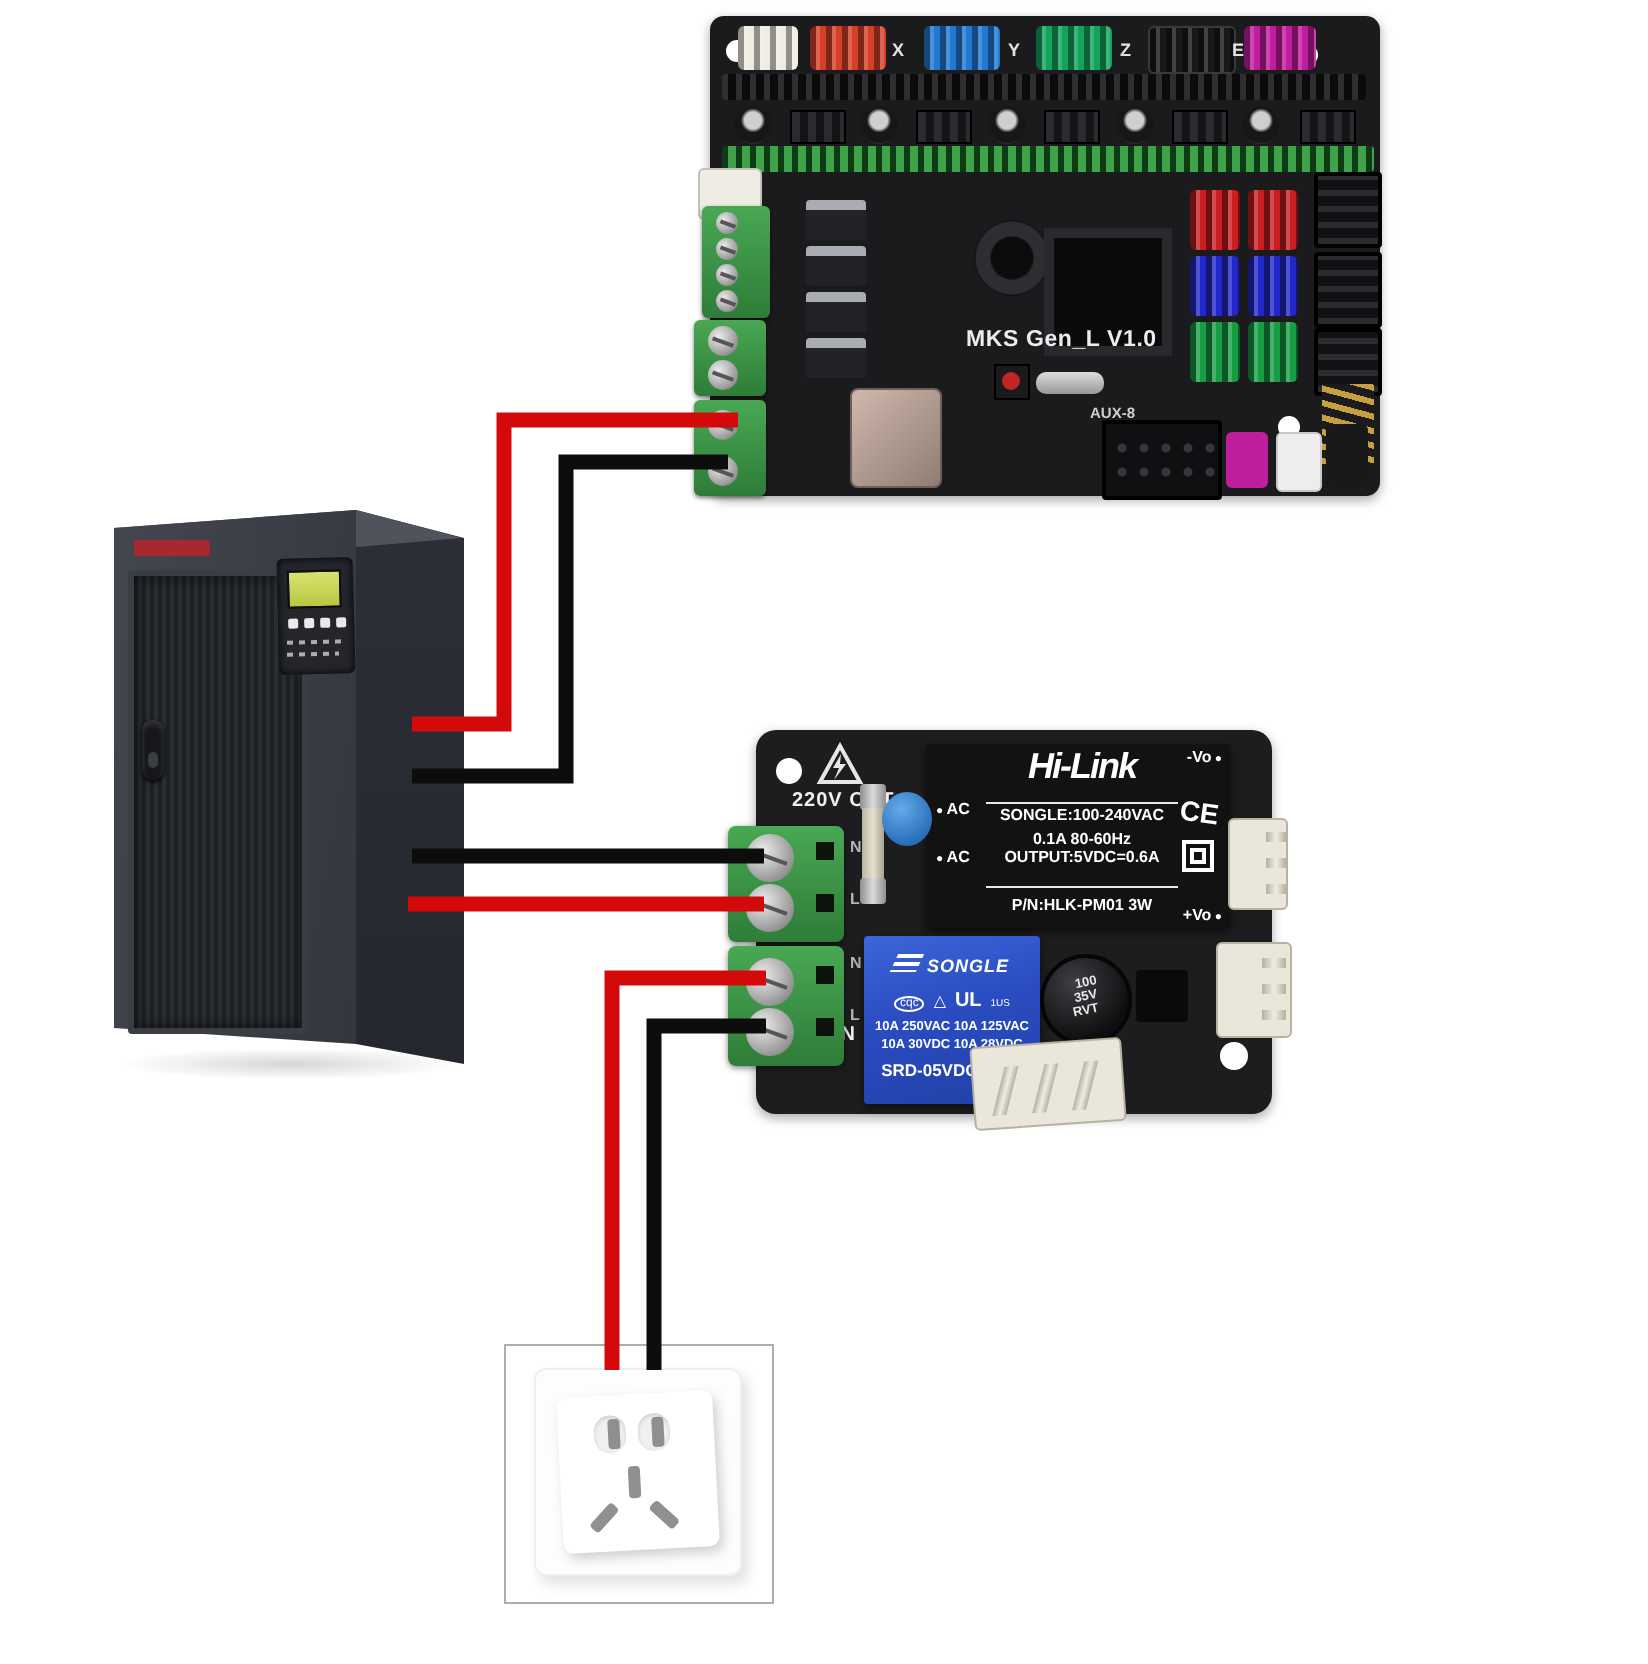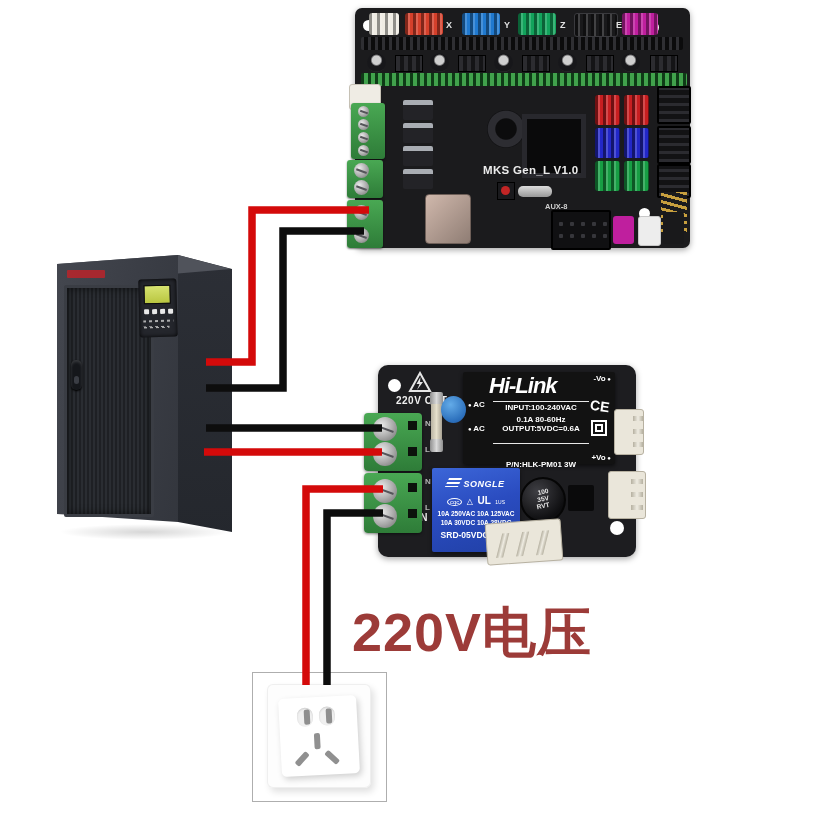--- a/index.html
+++ b/index.html
@@ -74,21 +74,21 @@
                      radial-gradient(circle 2px at 8px 24px,#36363b 2px,transparent 2.5px);
     background-size:11px 36px;}
   .bsm{top:208px;width:21px;height:28px;border-radius:3px;}
 
   
   .rly{left:378px;top:365px;width:258px;height:192px;background:#1d1d20;border-radius:10px;
     box-shadow:0 2px 6px rgba(0,0,0,.35);}
   .rly-outlabel{left:18px;top:30px;color:#efefef;font-size:10px;font-weight:bold;letter-spacing:.5px;}
   .hlk{left:85px;top:7px;width:152px;height:92px;background:#121212;border-radius:2px;
     box-shadow:0 2px 4px rgba(0,0,0,.6);color:#fff;}
-  .hlk-brand{left:26px;top:1px;width:104px;text-align:left;font-size:22px;font-weight:bold;
+  .hlk-brand{left:26px;top:1px;width:104px;text-align:center;font-size:18px;font-weight:bold;
     font-style:italic;letter-spacing:-1px;}
   .hlk-line{left:22px;width:112px;text-align:center;font-size:8px;font-weight:bold;white-space:nowrap;}
   .hlk-sep{left:30px;width:96px;height:1px;background:#e8e8e8;}
   .hlk-ac{left:5px;color:#fff;font-size:8px;font-weight:bold;}
   .hlk-ac::before{content:"● ";font-size:6px;}
   .hlk-vo{right:4px;font-size:8px;font-weight:bold;}
   .hlk-vo::after{content:" ●";font-size:6px;}
   .hlk-ce{right:6px;top:26px;font-size:14px;font-weight:bold;transform:rotate(8deg);}
   .hlk-sq{right:8px;top:48px;width:12px;height:12px;border:2px solid #fff;}
   .hlk-sq i{position:absolute;left:2px;top:2px;width:4px;height:4px;border:2px solid #fff;}
@@ -248,25 +248,25 @@
       <path d="M12 2 L22 20 H2 Z" fill="none" stroke="#e6e6e6" stroke-width="2"></path>
       <path d="M12.5 6 l-4 7 h3 l-2.5 6 6-8 h-3 z" fill="#e6e6e6"></path>
     </svg>
     <span class="abs rly-outlabel">220V OUT</span>
 
     <div class="abs hlk">
       <div class="abs hlk-brand">Hi-Link</div>
       <span class="abs hlk-ac" style="top:28px">AC</span>
       <span class="abs hlk-ac" style="top:52px">AC</span>
       <div class="abs hlk-sep" style="top:29px"></div>
-      <div class="abs hlk-line" style="top:31px">INPUT:100-240VAC</div>
+      <div class="abs hlk-line" style="top:31px">SONGLE:100-240VAC</div>
       <div class="abs hlk-line" style="top:43px">0.1A 80-60Hz</div>
       <div class="abs hlk-line" style="top:52px">OUTPUT:5VDC=0.6A</div>
       <div class="abs hlk-sep" style="top:71px"></div>
-      <div class="abs hlk-line" style="top:88px">P/N:HLK-PM01 3W</div>
+      <div class="abs hlk-line" style="top:76px">P/N:HLK-PM01 3W</div>
       <span class="abs hlk-vo" style="top:2px">-Vo</span>
       <span class="abs hlk-ce">CE</span>
       <div class="abs hlk-sq">
           <i></i>
         </div>
       <span class="abs hlk-vo" style="bottom:2px">+Vo</span>
     </div>
 
     <div class="abs fuse">
       <div class="abs fcap" style="top:0"></div>
@@ -339,21 +339,20 @@
         </div>
       <div class="abs pill" style="left:40px;top:10px">
           <i></i>
         </div>
       <div class="abs slot" style="left:34px;top:36px"></div>
       <div class="abs slot" style="left:18px;top:53px;transform:rotate(45deg)"></div>
       <div class="abs slot" style="left:48px;top:53px;transform:rotate(-45deg)"></div>
     </div>
   </div>
 
-  <div class="abs vlabel">220V电压</div>
 
   <svg class="abs wires" width="824" height="832">
     <polyline points="206,362 252,362 252,210 369,210" fill="none" stroke-width="7.5" stroke="#d40a0a"></polyline>
     <polyline points="206,388 283,388 283,231 364,231" fill="none" stroke-width="7.5" stroke="#0d0d0d"></polyline>
     <polyline points="206,428 382,428" fill="none" stroke-width="7.5" stroke="#0d0d0d"></polyline>
     <polyline points="204,452 382,452" fill="none" stroke-width="7.5" stroke="#d40a0a"></polyline>
     <polyline points="383,489 306,489 306,685" fill="none" stroke-width="7.5" stroke="#d40a0a"></polyline>
     <polyline points="383,513 327,513 327,685" fill="none" stroke-width="7.5" stroke="#0d0d0d"></polyline>
   </svg>
 </div>

